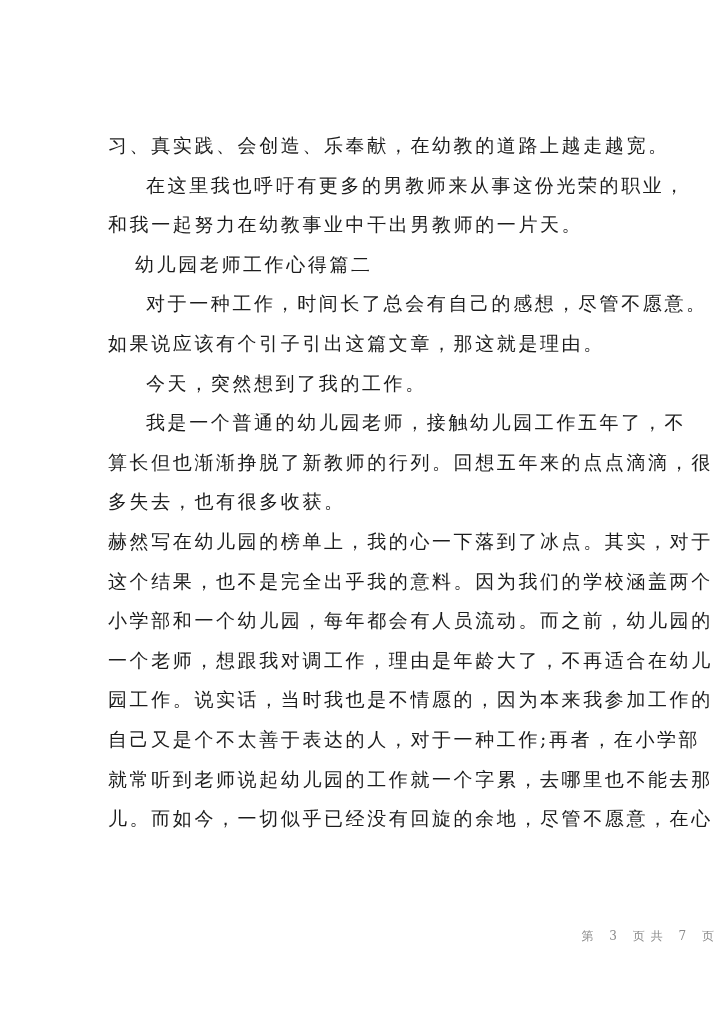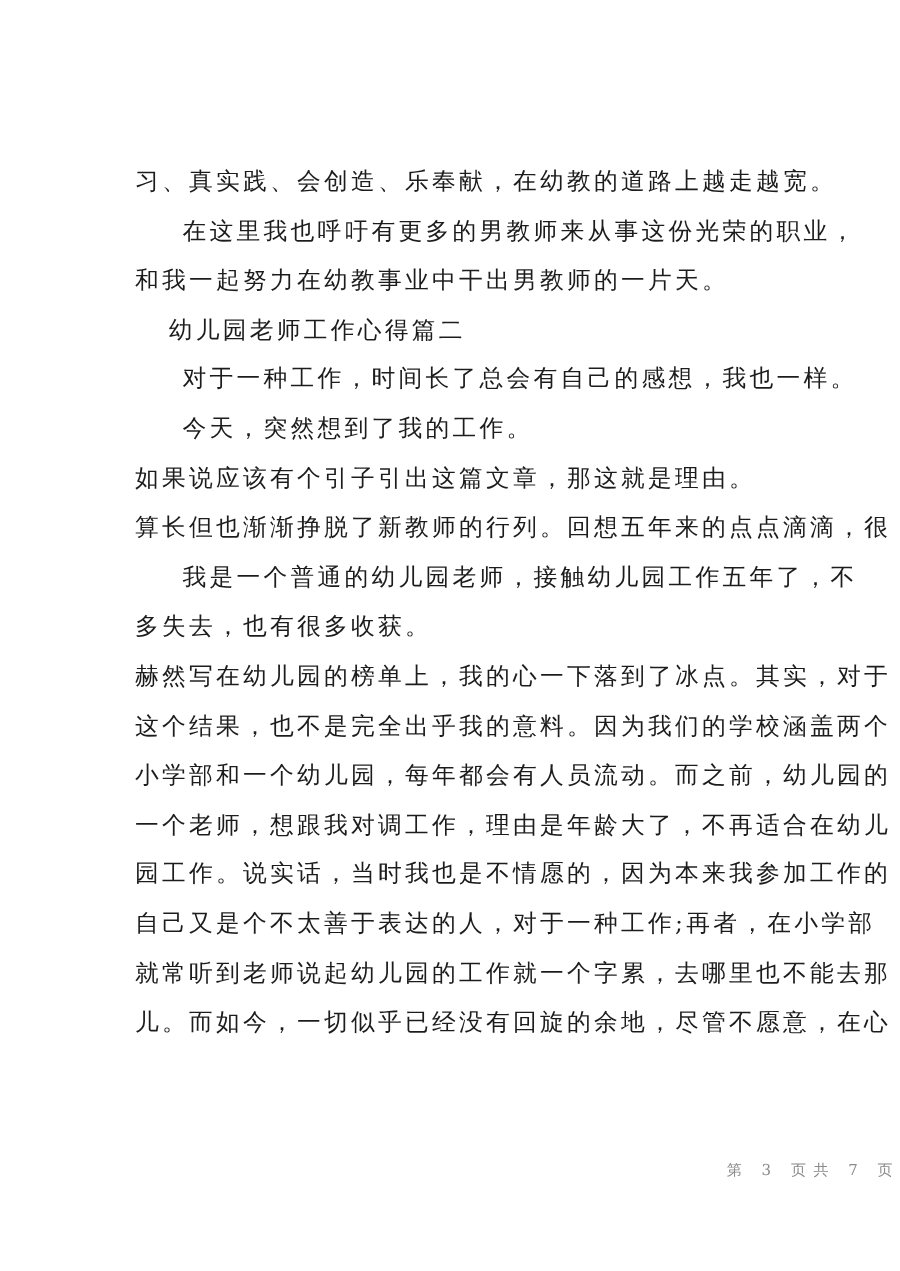--- a/index.html
+++ b/index.html
@@ -50,25 +50,25 @@
   </style>
 </head>
 <body>
 
 <div class="page">
   <div class="body-text">
     <div class="line">习、真实践、会创造、乐奉献，在幼教的道路上越走越宽。</div>
     <div class="line indent">在这里我也呼吁有更多的男教师来从事这份光荣的职业，</div>
     <div class="line">和我一起努力在幼教事业中干出男教师的一片天。</div>
     <div class="line heading">幼儿园老师工作心得篇二</div>
-    <div class="line indent">对于一种工作，时间长了总会有自己的感想，我也一样。</div>
+    <div class="line indent">对于一种工作，时间长了总会有自己的感想，尽管不愿意。</div>
+    <div class="line">如果说应该有个引子引出这篇文章，那这就是理由。</div>
     <div class="line indent">今天，突然想到了我的工作。</div>
-    <div class="line">如果说应该有个引子引出这篇文章，那这就是理由。</div>
+    <div class="line indent">我是一个普通的幼儿园老师，接触幼儿园工作五年了，不</div>
     <div class="line">算长但也渐渐挣脱了新教师的行列。回想五年来的点点滴滴，很</div>
-    <div class="line indent">我是一个普通的幼儿园老师，接触幼儿园工作五年了，不</div>
     <div class="line">多失去，也有很多收获。</div>
     <div class="line">赫然写在幼儿园的榜单上，我的心一下落到了冰点。其实，对于</div>
     <div class="line">这个结果，也不是完全出乎我的意料。因为我们的学校涵盖两个</div>
     <div class="line">小学部和一个幼儿园，每年都会有人员流动。而之前，幼儿园的</div>
     <div class="line">一个老师，想跟我对调工作，理由是年龄大了，不再适合在幼儿</div>
     <div class="line">园工作。说实话，当时我也是不情愿的，因为本来我参加工作的</div>
     <div class="line">自己又是个不太善于表达的人，对于一种工作;再者，在小学部</div>
     <div class="line">就常听到老师说起幼儿园的工作就一个字累，去哪里也不能去那</div>
     <div class="line">儿。而如今，一切似乎已经没有回旋的余地，尽管不愿意，在心</div>
   </div>

